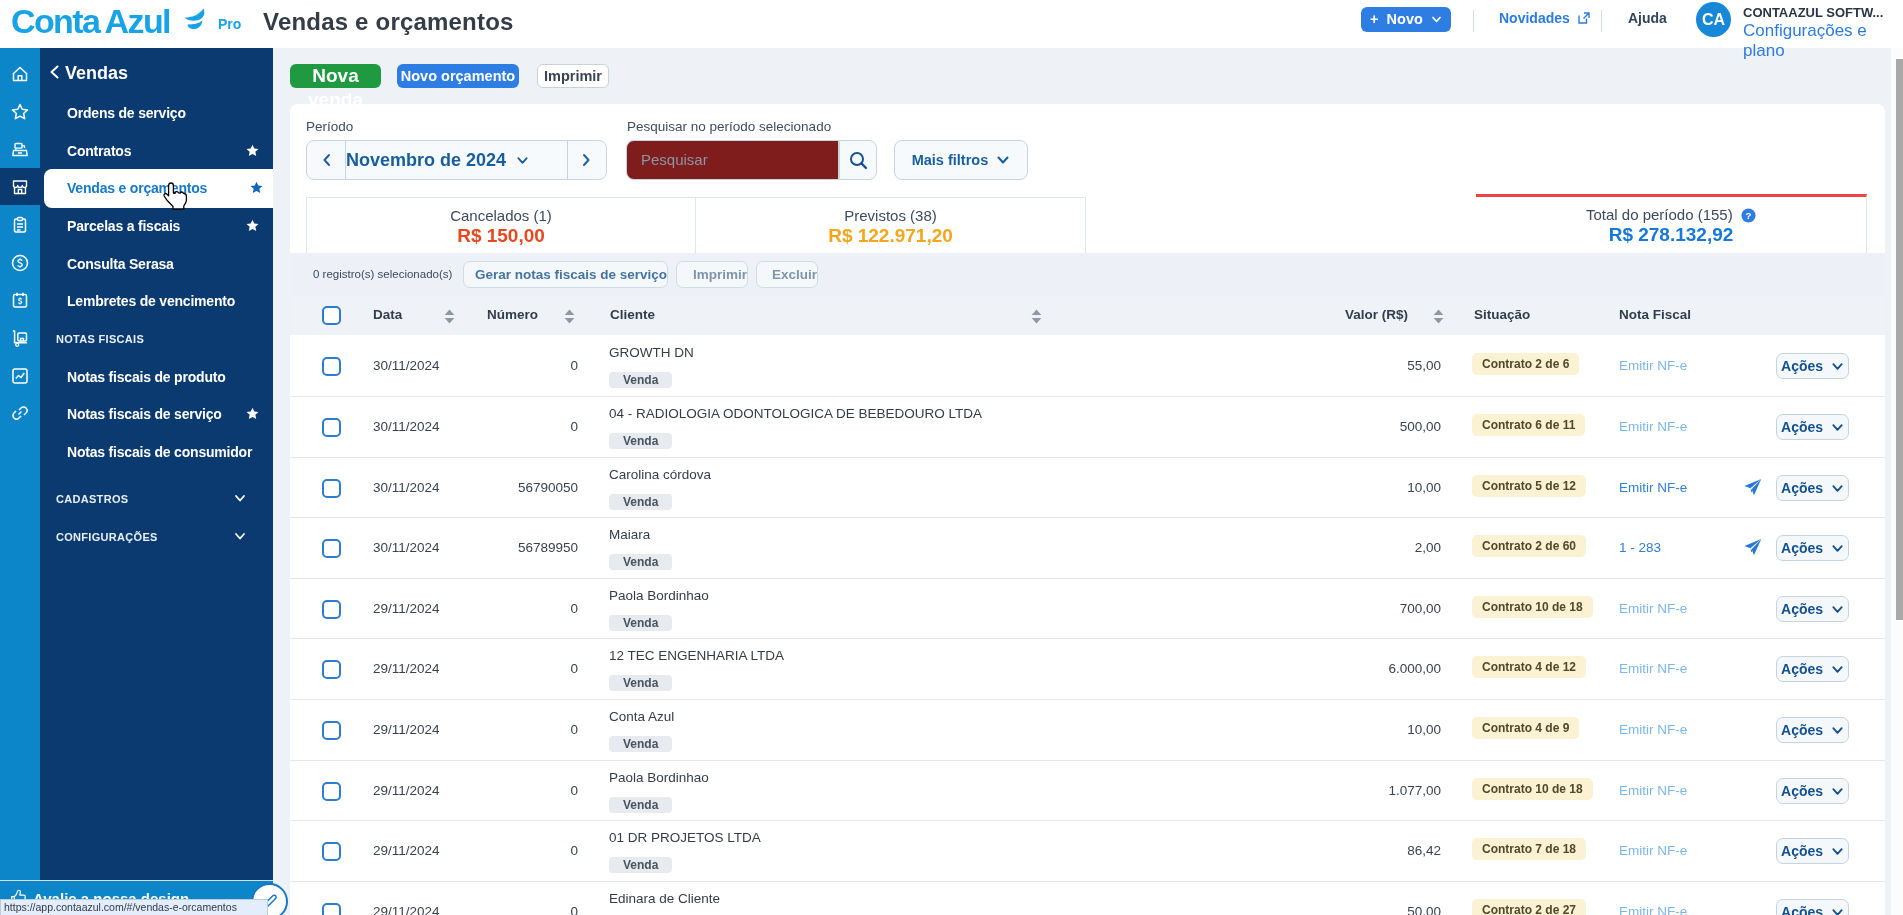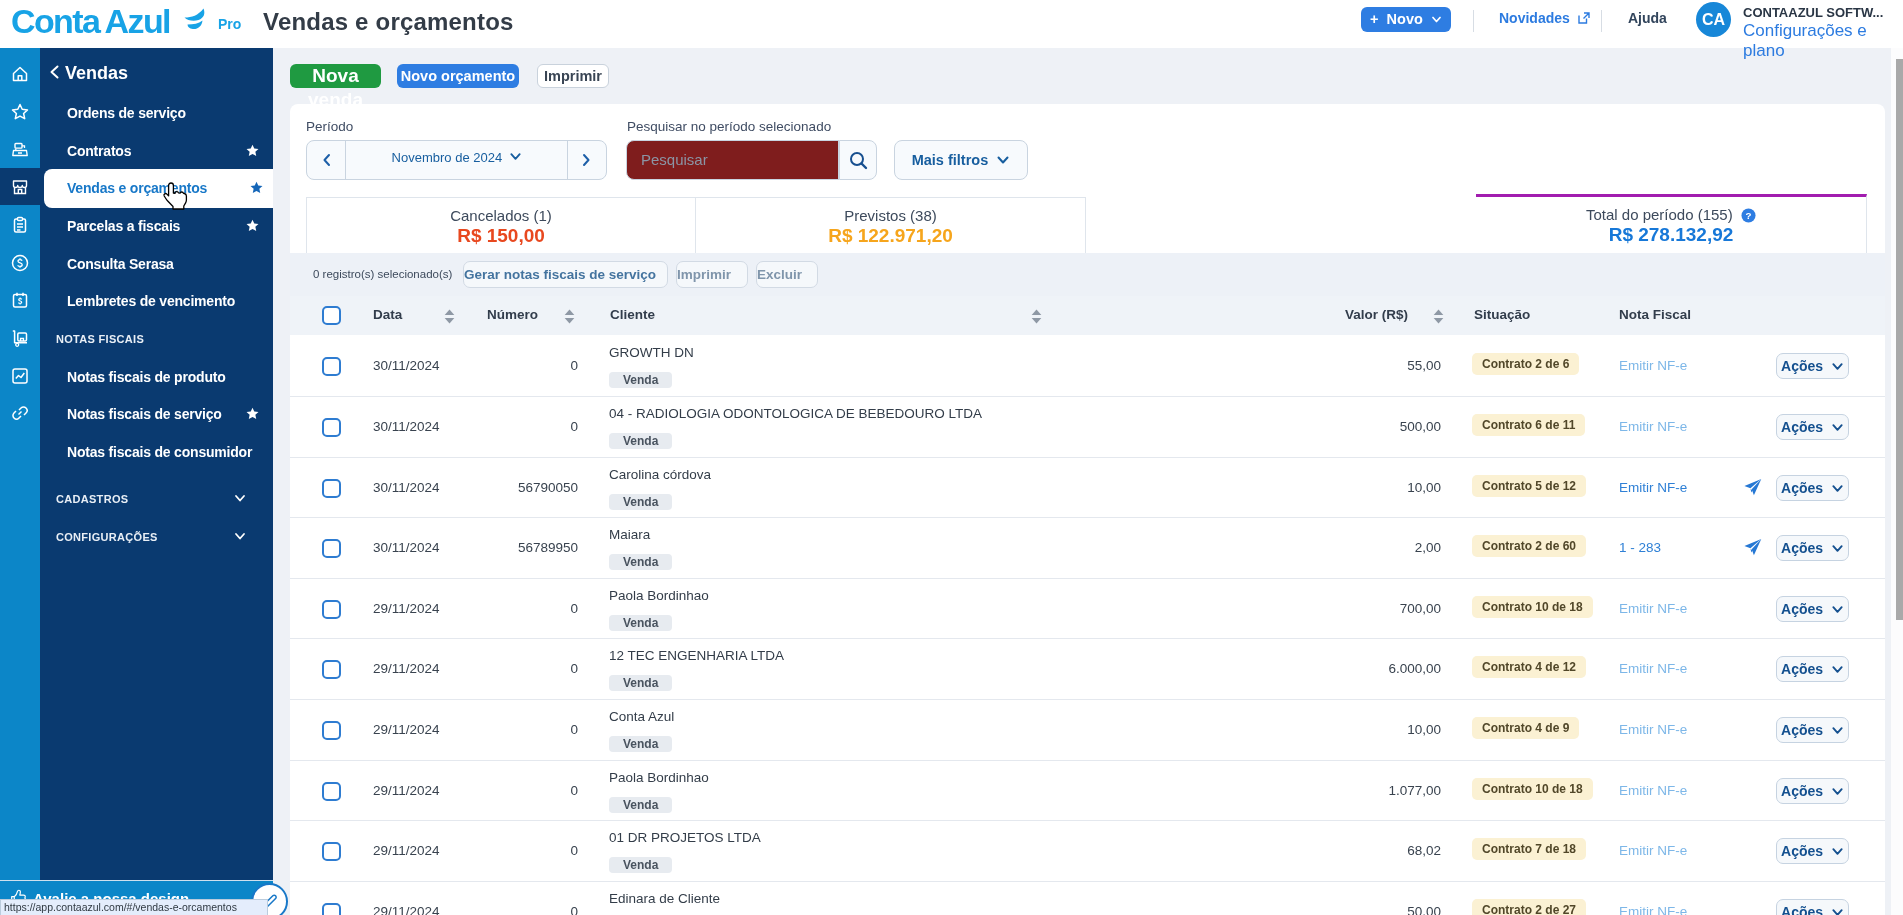--- a/index.html
+++ b/index.html
@@ -29,33 +29,33 @@
 .sel .txt { position:absolute; left:23px; top:11px; font-size:14px; white-space:nowrap; letter-spacing:-0.2px; font-weight:700; color:#1878c8; }
 .vhead { position:absolute; left:7px; top:14px; width:226px; color:#fff; }
 .vhead .txt { position:absolute; left:41px; top:1px; font-size:18px; font-weight:700; }
 #content { position:absolute; left:273px; top:48px; width:1618px; height:867px; background:#eef1f6; z-index:10; }
 .gbtn { position:absolute; border-radius:6px; font-weight:700; text-align:center; }
 #card { position:absolute; left:17px; top:56px; width:1595px; height:811px; background:#fff; border-radius:8px; }
 .flabel { font-size:13.5px; color:#3f4c63; position:absolute; white-space:nowrap; }
 .seg { position:absolute; left:16px; top:36px; width:301px; height:40px; background:#f7fafd; border:1px solid #c9d4e0; border-radius:8px; }
 .seg .d1 { position:absolute; left:38px; top:0; width:1px; height:38px; background:#c9d4e0; }
 .seg .d2 { position:absolute; right:38px; top:0; width:1px; height:38px; background:#c9d4e0; }
-.segmid { position:absolute; left:39px; top:9px; width:222px; text-align:center; font-size:13px; font-weight:400; color:#175e9f; }
+.segmid { position:absolute; left:39px; top:9px; width:222px; font-size:18px; font-weight:700; color:#175e9f; }
 .sinput { position:absolute; left:336px; top:36px; width:213px; height:40px; background:#7f1d1d; border:1px solid #c9d4e0; border-radius:8px 0 0 8px; }
 .sbtn { position:absolute; left:549px; top:36px; width:38px; height:40px; background:#f7fafd; border:1px solid #c9d4e0; border-radius:0 8px 8px 0; }
 .mfiltros { position:absolute; left:604px; top:36px; width:134px; height:40px; background:#f7fafd; border:1px solid #c9d4e0; border-radius:8px; font-size:14.5px; font-weight:700; color:#175e9f; text-align:center; line-height:38px; }
 .scards { position:absolute; left:16px; top:93px; width:1561px; height:57px; }
 .scard { position:absolute; top:0; height:57px; border:1px solid #dfe5ec; border-left:none; text-align:center; }
 .scard.first { border-left:1px solid #dfe5ec; }
 .scard .l1 { margin-top:9px; font-size:15px; color:#3d4a5c; }
 .scard .l2 { margin-top:1px; font-size:19px; font-weight:700; }
-.scard.selc { border-top:3px solid #a21caf; top:-3px; height:60px; }
+.scard.selc { border-top:3px solid #ef4444; top:-3px; height:60px; }
 .abar { position:absolute; left:0px; top:149px; width:1595px; height:43px; background:#edf1f7; }
 .abar .cnt { position:absolute; left:23px; top:15px; font-size:11.5px; color:#3d4a5c; }
-.abar .b { position:absolute; top:8px; height:27px; background:#f5f8fb; border:1px solid #d2dae4; border-radius:7px; font-size:13.5px; font-weight:700; text-align:left; white-space:nowrap; }
+.abar .b { position:absolute; top:8px; height:27px; background:#f5f8fb; border:1px solid #d2dae4; border-radius:7px; font-size:13.5px; font-weight:700; text-align:right; white-space:nowrap; }
 .thead { position:absolute; left:0; top:192px; width:1595px; height:39px; background:#eff3f8; font-size:13.5px; font-weight:700; color:#323d4c; }
 .trow { position:absolute; left:0; width:1595px; height:61px; border-bottom:1px solid #e4e8ee; background:#fff; font-size:13.5px; color:#39434f; }
 .cb { position:absolute; width:19px; height:19px; border:2px solid #2e7cd1; border-radius:5px; background:#fff; }
 .venda { position:absolute; background:#e7ebf0; border-radius:4px; font-size:12px; font-weight:700; color:#49535f; padding:1px 14px; }
 .ybadge { position:absolute; background:#fbf1d3; border-radius:5px; font-size:12px; font-weight:700; color:#514729; padding:4px 10px; }
 .nfl { font-size:13.5px; color:#7db7e8; position:absolute; }
 .nfl.on { color:#2f80d6; }
 .acoes { position:absolute; width:73px; height:26px; background:#f5f8fb; border:1px solid #c6d3e1; border-radius:7px; font-size:14px; font-weight:700; color:#14508f; text-align:center; line-height:24px; }
 #banner { position:absolute; left:0; top:880px; width:273px; height:35px; background:#0c86c8; border-top:1px solid #cfe0ee; z-index:40; }
 #banner .t { position:absolute; left:33px; top:9px; color:#fff; font-size:15px; font-weight:700; }
@@ -401,21 +401,21 @@
         <div class="acoes" style="left:1486px;top:17px">Ações &nbsp;<svg width="13" height="13" viewBox="0 0 14 14" style="vertical-align:-2px">
             <path d="M2.5 4.5 L7 9.5 L11.5 4.5" stroke="#14508f" stroke-width="2" fill="none" stroke-linecap="round" stroke-linejoin="round"></path>
           </svg></div>
       </div>
       <div class="trow" style="top:717.2px;height:60.6px">
         <div class="cb" style="left:32px;top:21px"></div>
         <span style="position:absolute;left:83px;top:22px">29/11/2024</span>
         <span style="position:absolute;left:200px;top:22px;width:88px;text-align:right">0</span>
         <span style="position:absolute;left:319px;top:9px;color:#333d49">01 DR PROJETOS LTDA</span>
         <span class="venda" style="left:319px;top:36px">Venda</span>
-        <span style="position:absolute;left:1051px;top:22px;width:100px;text-align:right">68,02</span>
+        <span style="position:absolute;left:1051px;top:22px;width:100px;text-align:right">86,42</span>
         <span class="ybadge" style="left:1182px;top:17px">Contrato 7 de 18</span>
         <span class="nfl" style="left:1329px;top:22px">Emitir NF-e</span>
         <div class="acoes" style="left:1486px;top:17px">Ações &nbsp;<svg width="13" height="13" viewBox="0 0 14 14" style="vertical-align:-2px">
             <path d="M2.5 4.5 L7 9.5 L11.5 4.5" stroke="#14508f" stroke-width="2" fill="none" stroke-linecap="round" stroke-linejoin="round"></path>
           </svg></div>
       </div>
       <div class="trow" style="top:777.8px;height:60.6px">
         <div class="cb" style="left:32px;top:21px"></div>
         <span style="position:absolute;left:83px;top:22px">29/11/2024</span>
         <span style="position:absolute;left:200px;top:22px;width:88px;text-align:right">0</span>

